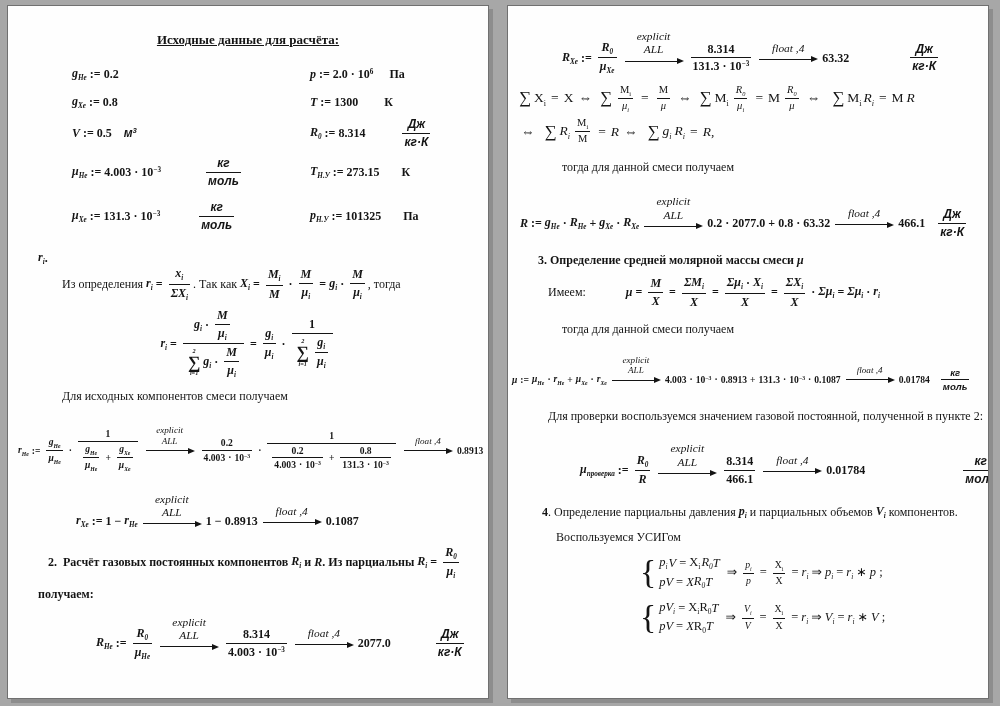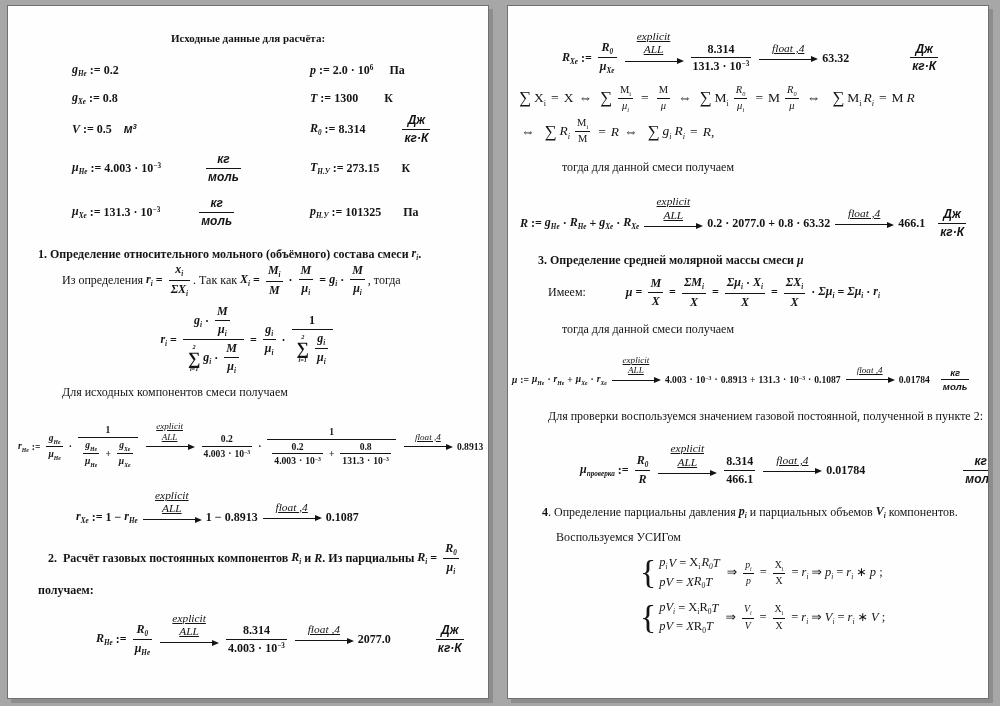--- a/index.html
+++ b/index.html
@@ -5,21 +5,21 @@
   html,body{margin:0;padding:0;}
   body{width:1000px;height:706px;overflow:hidden;}
   .viewer{position:relative;width:1000px;height:706px;background:#a7a7a7;
           font-family:"Liberation Serif",serif;color:#141414;}
   .page{position:absolute;top:5px;width:482px;height:694px;background:#fefefe;
         border:1px solid #707070;box-shadow:4px 4px 0 #8d8d8d;box-sizing:border-box;
         overflow:hidden;}
   .page.left{left:7px;}
   .page.right{left:507px;}
 
-  .ptitle{font-size:11px;font-weight:700;text-align:center;margin:26px 0 0;}
+  .ptitle{font-size:13px;font-weight:700;text-align:center;text-decoration:underline;margin:26px 0 0;}
   .ptitle.rs{margin-top:14px;}
 
   .para{font-size:12px;margin:10px 0 0 54px;}
   .para.pb{font-weight:700;margin:6px 0 0 30px;}
 
   
   .fm{display:flex;align-items:center;font-size:12px;line-height:1.2;}
   .fm .tk{white-space:pre;flex:none;}
   .mc{font-weight:700;}
   .tx{font-weight:400;}
@@ -43,21 +43,21 @@
 
   .fr{display:inline-flex;flex-direction:column;align-items:center;vertical-align:middle;margin:0 3px;flex:none;}
   .fr .cell{display:inline-flex;align-items:center;justify-content:center;padding:0 2px;line-height:1.22;}
   .fr .bar{align-self:stretch;height:0;border-top:1.3px solid currentColor;margin:1px 0;}
   .fr.sm{font-size:0.78em;}
   .fr.b{font-weight:700;}
 
   .ar{display:inline-flex;flex-direction:column;align-items:center;margin:0 5px;
       transform:translateY(-10px);flex:none;}
   .ar.ar1{transform:translateY(-5px);}
-  .ar .al{font-style:italic;font-weight:400;font-size:0.95em;line-height:1.18;white-space:pre;text-decoration:underline;}
+  .ar .al{font-style:italic;font-weight:400;font-size:0.95em;line-height:1.18;white-space:pre;}
   .ar .ln{position:relative;height:9px;align-self:stretch;min-width:58px;}
   .small .ar .ln{min-width:48px;}
   .ar .ln::before{content:"";position:absolute;left:0;right:2px;top:3.6px;border-top:1.3px solid currentColor;}
   .ar .ln::after{content:"";position:absolute;right:-1px;top:4.2px;width:0;height:0;transform:translateY(-50%);
       border-left:7px solid currentColor;border-top:3.6px solid transparent;border-bottom:3.6px solid transparent;}
 
   .sumc{display:inline-flex;flex-direction:column;align-items:center;margin:0 3px;line-height:1;flex:none;}
   .sumc .lim{font-size:0.52em;font-style:italic;line-height:1.1;}
   .sumc .sig{font-size:1.45em;line-height:0.9;}
 
@@ -200,21 +200,20 @@
             <span class="tk o">:=</span>
             <span class="tk ">101325</span>
             <span class="gap" style="width: 22px;"></span>
             <span class="tk ">Па</span>
           </div>
       </div>
     </div>
 
 
     <div class="fm mc sec">
-        <span class="tk ">1. Определение относительного мольного (объёмного) состава смеси </span>
         <span class="tk v">r<span class="sb">i</span></span>
         <span class="tk ">.</span>
       </div>
     <div class="fm tx para1">
         <span class="tk tn">Из определения </span>
         <span class="tk vb">r<span class="sb">i</span></span>
         <span class="tk ob">=</span>
         <span class="fr b">
           <span class="cell">
             <span class="tk vb">x<span class="sb">i</span></span>

